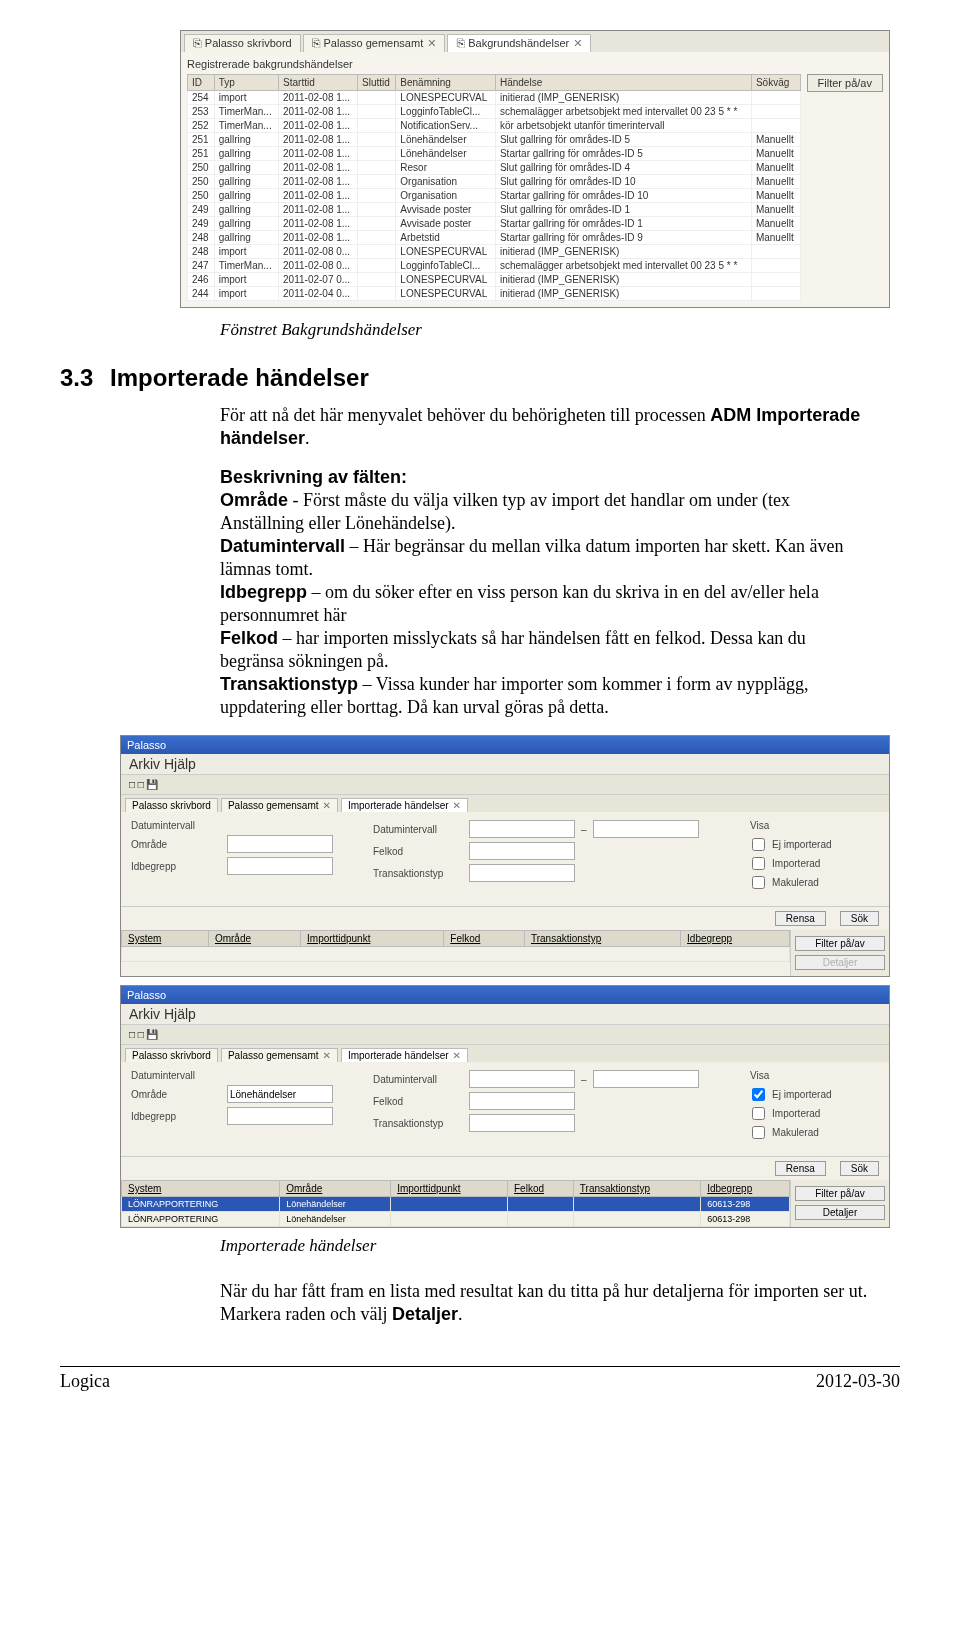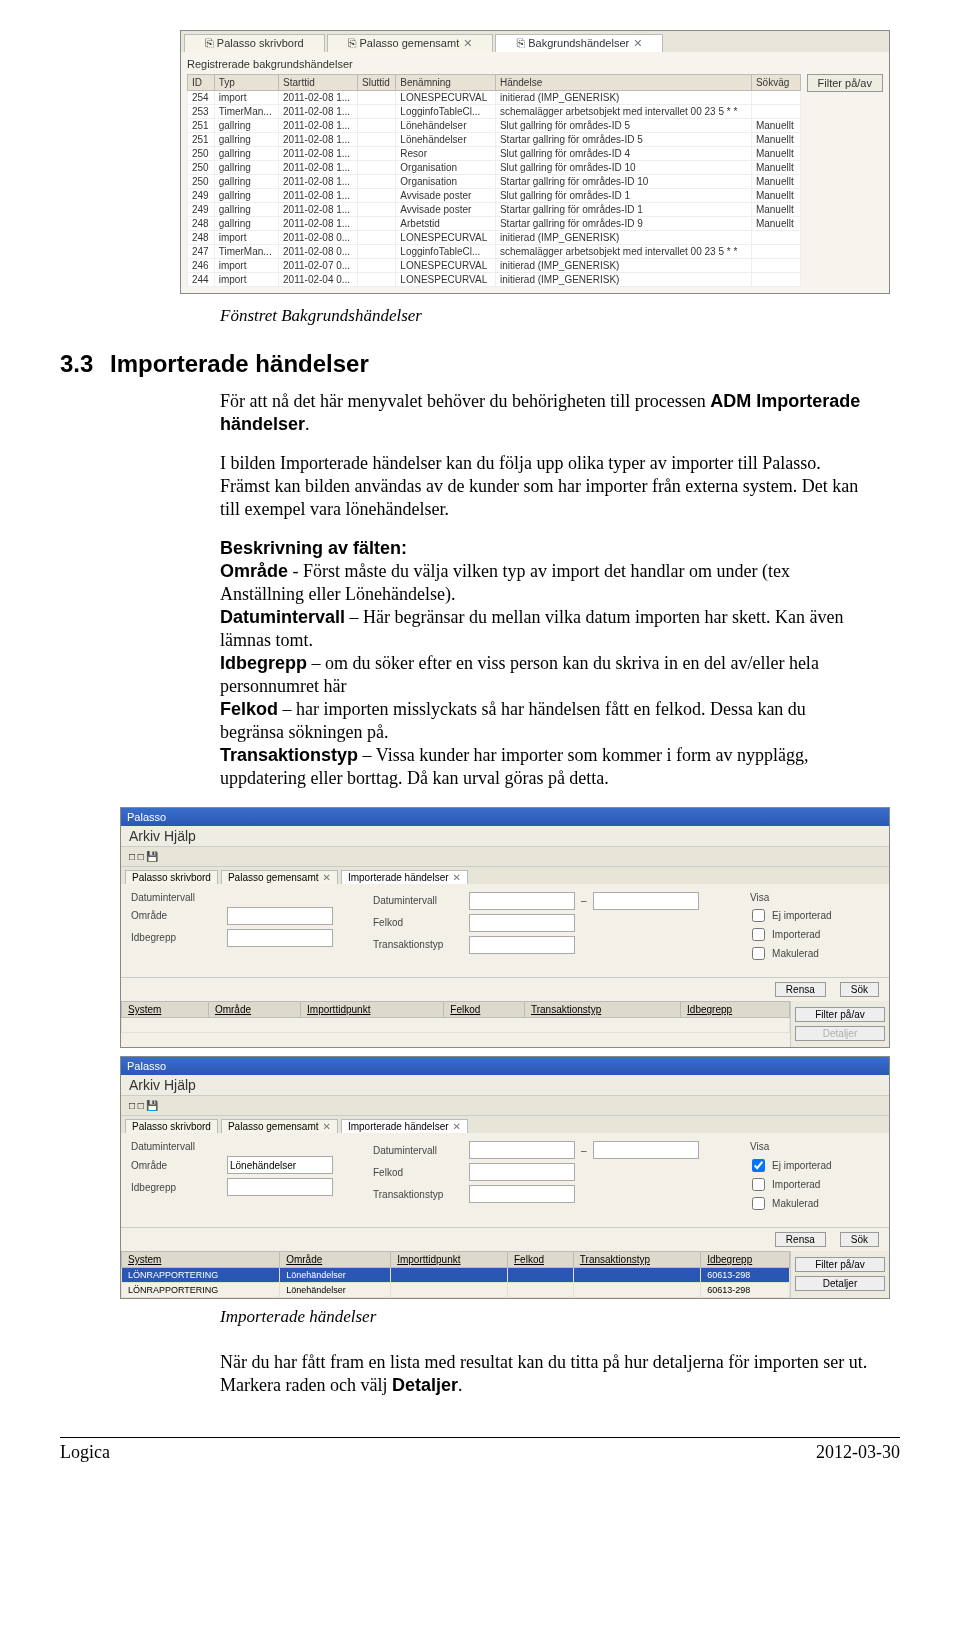--- a/index.html
+++ b/index.html
@@ -35,21 +35,21 @@
     display:flex;
     gap:2px;
     background:#e8e5da;
     padding:3px 3px 0 3px;
     font-size:11px;
   }
   .ss-tab {
     background:#f6f3e9;
     border:1px solid #bbb;
     border-bottom:none;
-    padding:2px 20px;
+    padding:2px 8px;
     display:flex;
     align-items:center;
     gap:4px;
   }
   .ss-tab.active { background:#fff; font-weight:normal; }
   .ss-tab .closex { color:#777; }
   .ss-body {
     background:#f6f4ec;
     padding:6px;
   }
@@ -254,20 +254,29 @@
               <tr>
                 <td>253</td>
                 <td>TimerMan...</td>
                 <td>2011-02-08 1...</td>
                 <td></td>
                 <td>LogginfoTableCl...</td>
                 <td>schemalägger arbetsobjekt med intervallet 00 23 5 * *</td>
                 <td></td>
               </tr>
               <tr>
+                <td>252</td>
+                <td>TimerMan...</td>
+                <td>2011-02-08 1...</td>
+                <td></td>
+                <td>NotificationServ...</td>
+                <td>kör arbetsobjekt utanför timerintervall</td>
+                <td></td>
+              </tr>
+              <tr>
                 <td>251</td>
                 <td>gallring</td>
                 <td>2011-02-08 1...</td>
                 <td></td>
                 <td>Lönehändelser</td>
                 <td>Slut gallring för områdes-ID 5</td>
                 <td>Manuellt</td>
               </tr>
               <tr>
                 <td>251</td>
@@ -379,21 +388,20 @@
 
   <div class="section">
     <div class="sec-num">3.3</div>
     <div class="sec-title">Importerade händelser</div>
   </div>
 
   <div class="body-text">
     <span>För att nå det här menyvalet behöver du behörigheten till processen </span><span class="sans bold">ADM Importerade händelser</span><span>.</span>
   </div>
 
-  <div class="body-text">I bilden Importerade händelser kan du följa upp olika typer av importer till Palasso. Främst kan bilden användas av de kunder som har importer från externa system. Det kan till exempel vara lönehändelser.</div>
 
   <div class="body-text">
     <span class="sans bold">Beskrivning av fälten:</span><br>
     <span class="sans bold">Område</span><span> - Först måste du välja vilken typ av import det handlar om under (tex Anställning eller Lönehändelse).</span><br>
     <span class="sans bold">Datumintervall</span><span> – Här begränsar du mellan vilka datum importen har skett. Kan även lämnas tomt.</span><br>
     <span class="sans bold">Idbegrepp</span><span> – om du söker efter en viss person kan du skriva in en del av/eller hela personnumret här</span><br>
     <span class="sans bold">Felkod</span><span> – har importen misslyckats så har händelsen fått en felkod. Dessa kan du begränsa sökningen på.</span><br>
     <span class="sans bold">Transaktionstyp</span><span> – Vissa kunder har importer som kommer i form av nypplägg, uppdatering eller borttag. Då kan urval göras på detta.</span>
   </div>
 

